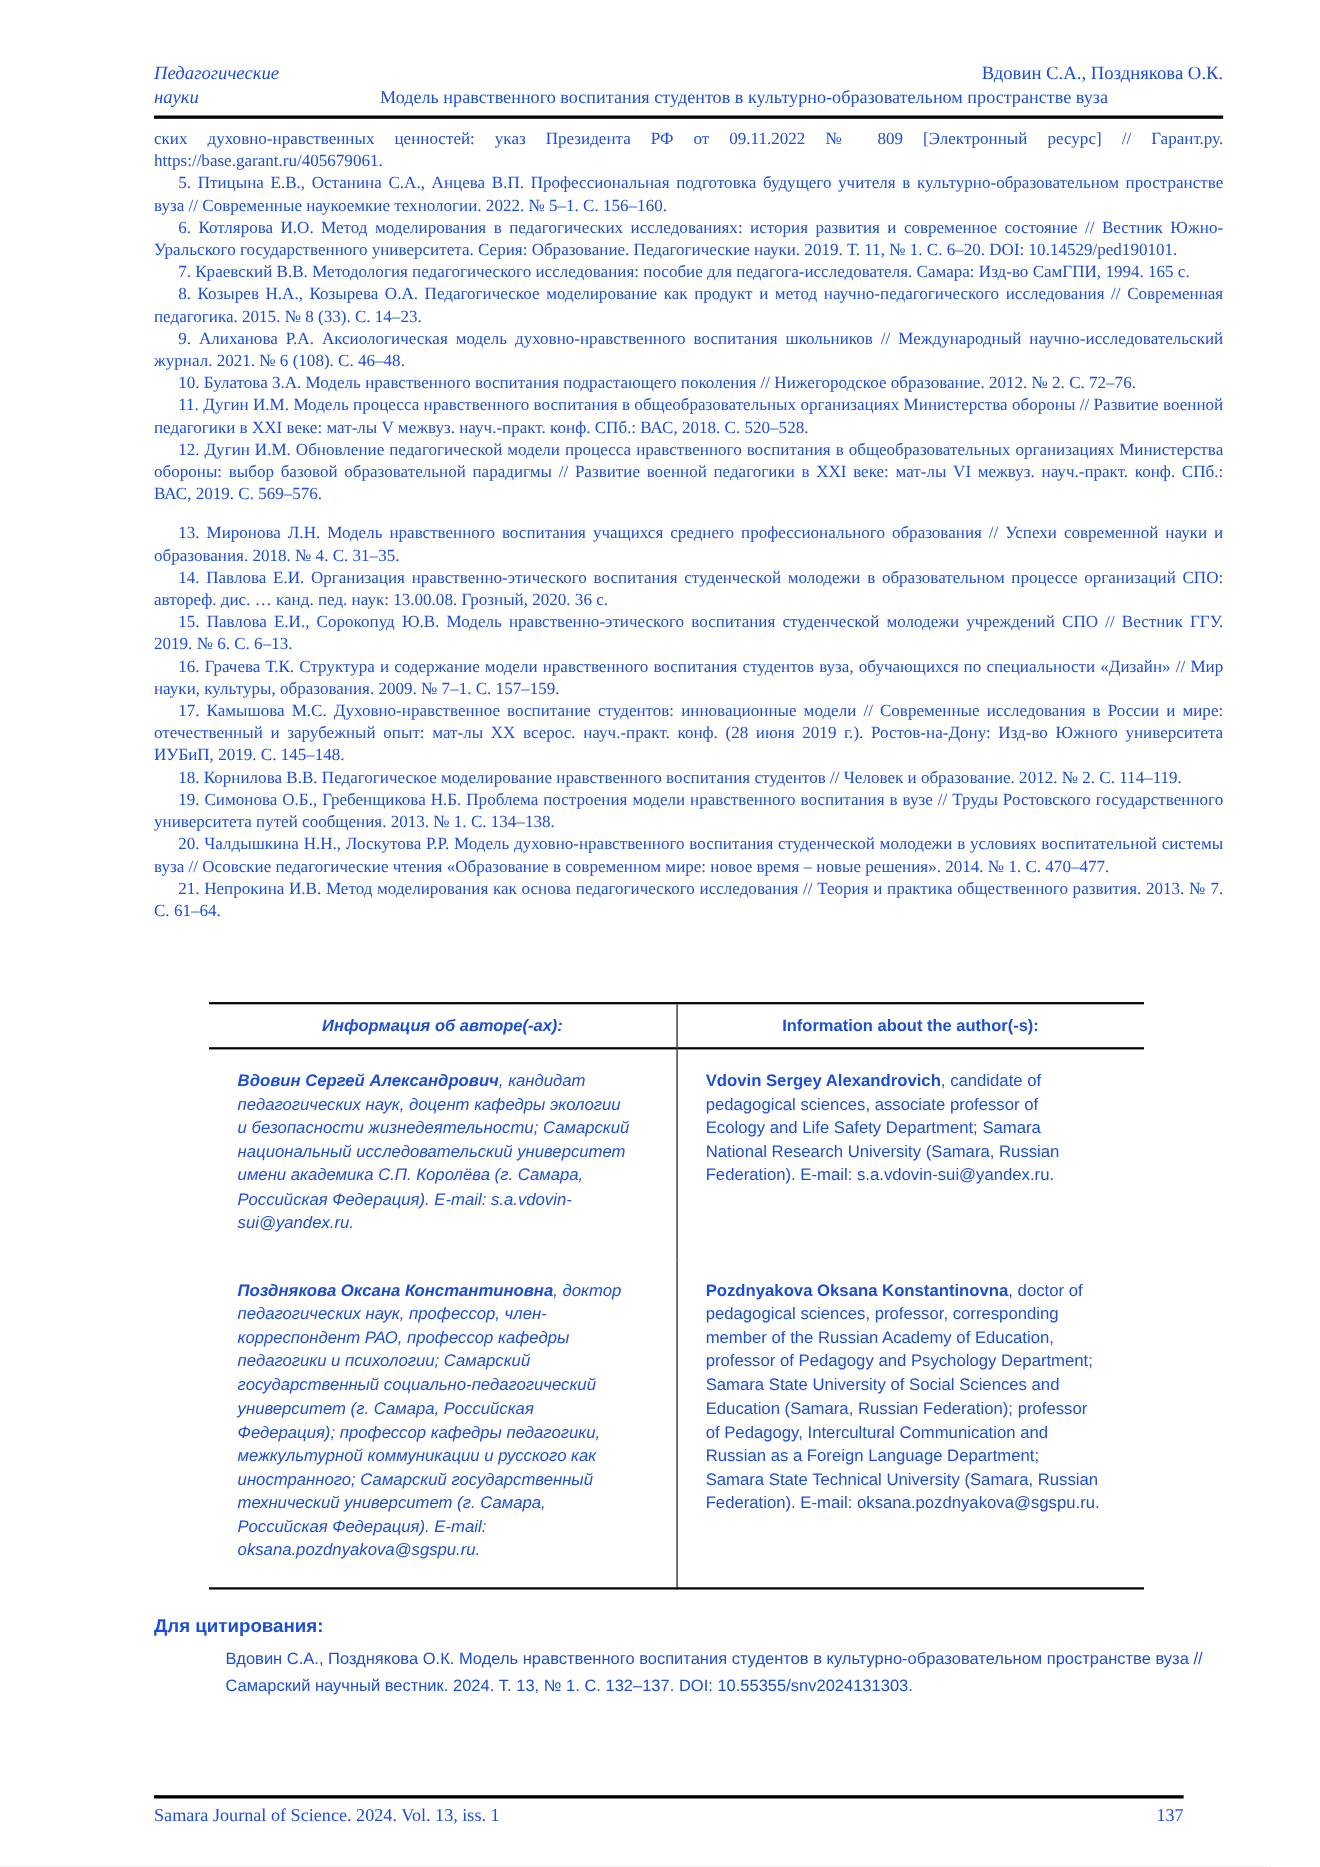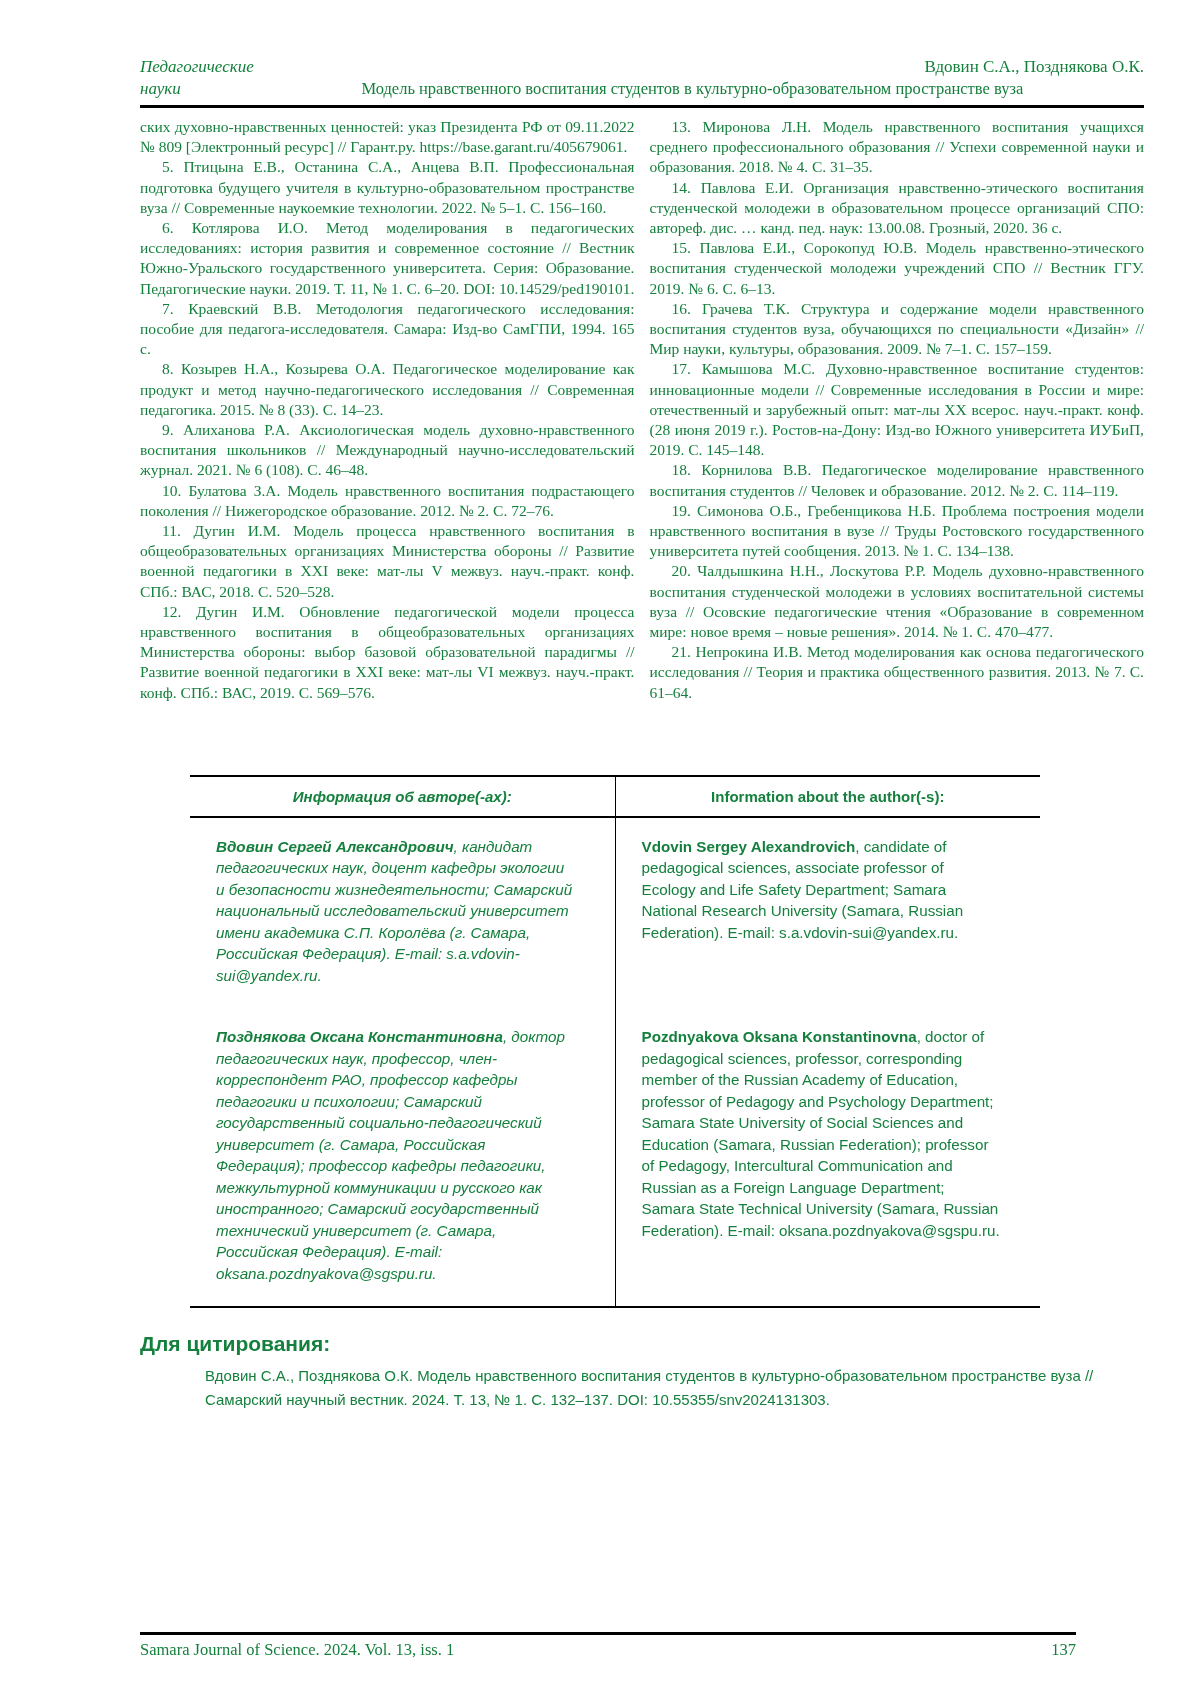--- a/index.html
+++ b/index.html
@@ -1,34 +1,34 @@
 <!DOCTYPE html>
 <html lang="ru"><head>
 <meta charset="utf-8">
 <style>
   html,body { margin:0; padding:0; background:#e8e8e8; }
   .page {
     position:relative;
     width:1200px; height:1697px;
     margin:0 auto;
     background:#ffffff;
-    color:#15803d;
+    color:#1d4ed8;
     box-sizing:border-box;
-    padding:56px 56px 0 140px;
+    padding:56px 88px 0 140px;
     font-family:"Liberation Serif", serif;
     overflow:hidden;
   }
   
   .hdr-row { display:flex; justify-content:space-between; align-items:baseline; line-height:22px; }
   .hdr-section { font-style:italic; font-size:17px; }
   .hdr-authors { font-size:17px; }
   .hdr-title { font-size:16.5px; text-align:center; flex:1; padding-left:60px; }
   .rule { height:3px; background:#000; margin-top:5px; }
   
-  .refs { display:flex; gap:15px; margin-top:9px; }
+  .refs { display:flex; gap:15px; margin-top:9px;flex-direction:column; }
   .refs .col { flex:1; font-size:15.5px; line-height:20.2px; text-align:justify; }
   .ref-para { margin:0; text-indent:22px; }
   .ref-para.cont { text-indent:0; }
   
   .authors-table {
     margin:72px 20px 0 50px;
     width:850px;
     border-collapse:collapse;
     border-top:2px solid #000;
     border-bottom:2px solid #000;
@@ -42,21 +42,21 @@
   }
   .authors-table th:first-child, .authors-table td:first-child { border-right:1px solid #000;font-style:italic; }
   .authors-table td {
     vertical-align:top;
     width:50%;
     font-size:15.2px; line-height:21.5px;
     padding:18px 40px 22px 26px;
   }
   
   .citation { margin-top:24px; font-family:"Liberation Sans", sans-serif; }
-  .cit-label { font-weight:bold; font-size:21px; }
+  .cit-label { font-weight:bold; font-size:17px; }
   .cit-text { margin:8px 0 0 65px; font-size:15px; line-height:24px; }
   
   .page-footer { position:absolute; left:140px; right:124px; bottom:36px; }
   .footer-rule { margin-bottom:4px; }
   .footer-row { display:flex; justify-content:space-between; font-size:16.5px; line-height:22px; }
 </style>
 </head>
 <body>
 
 <div class="page">

